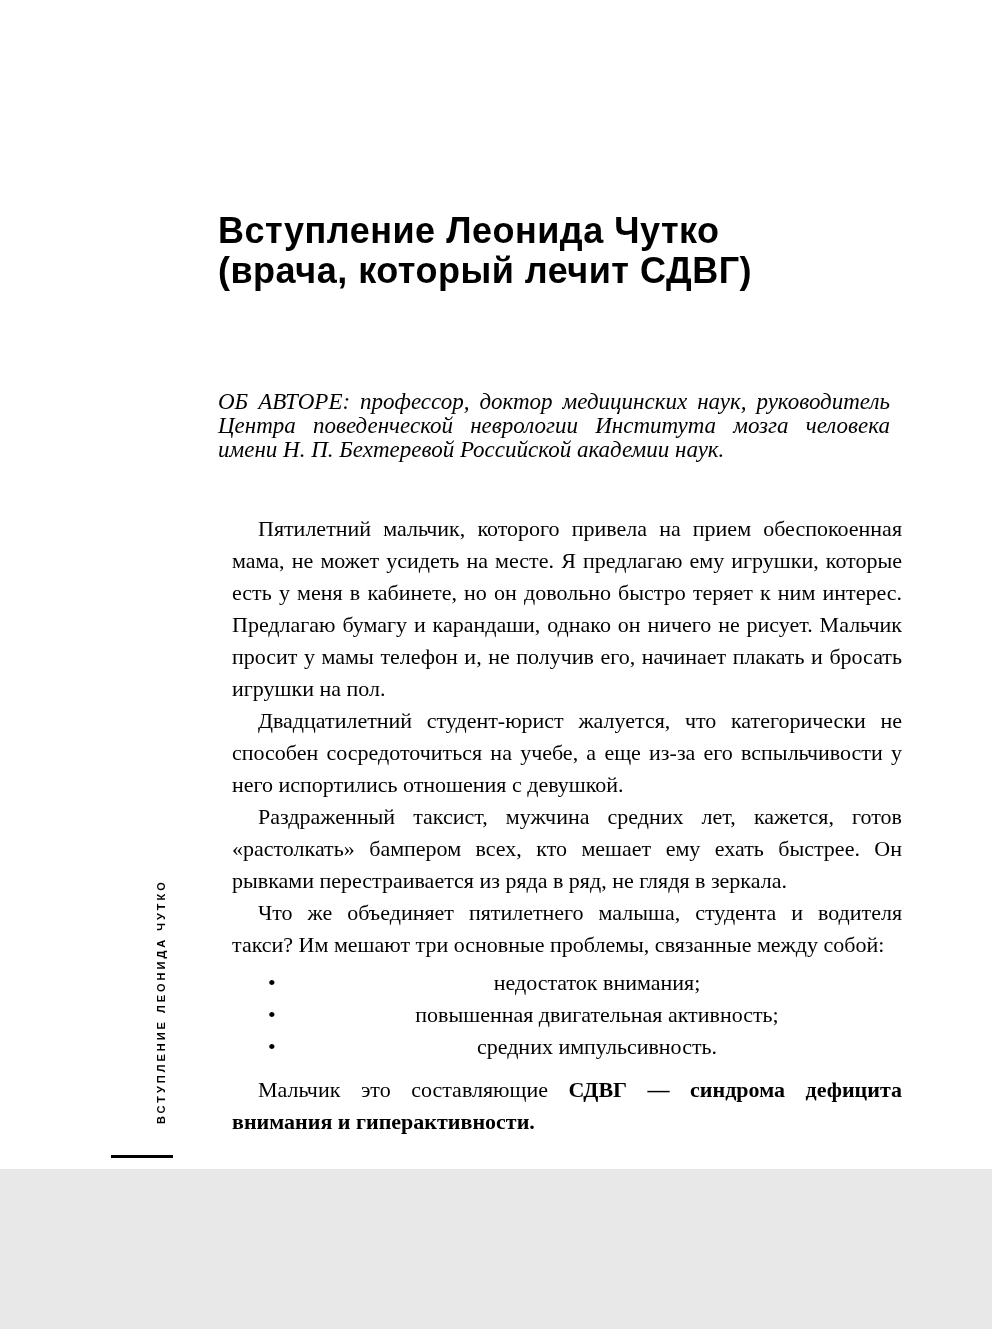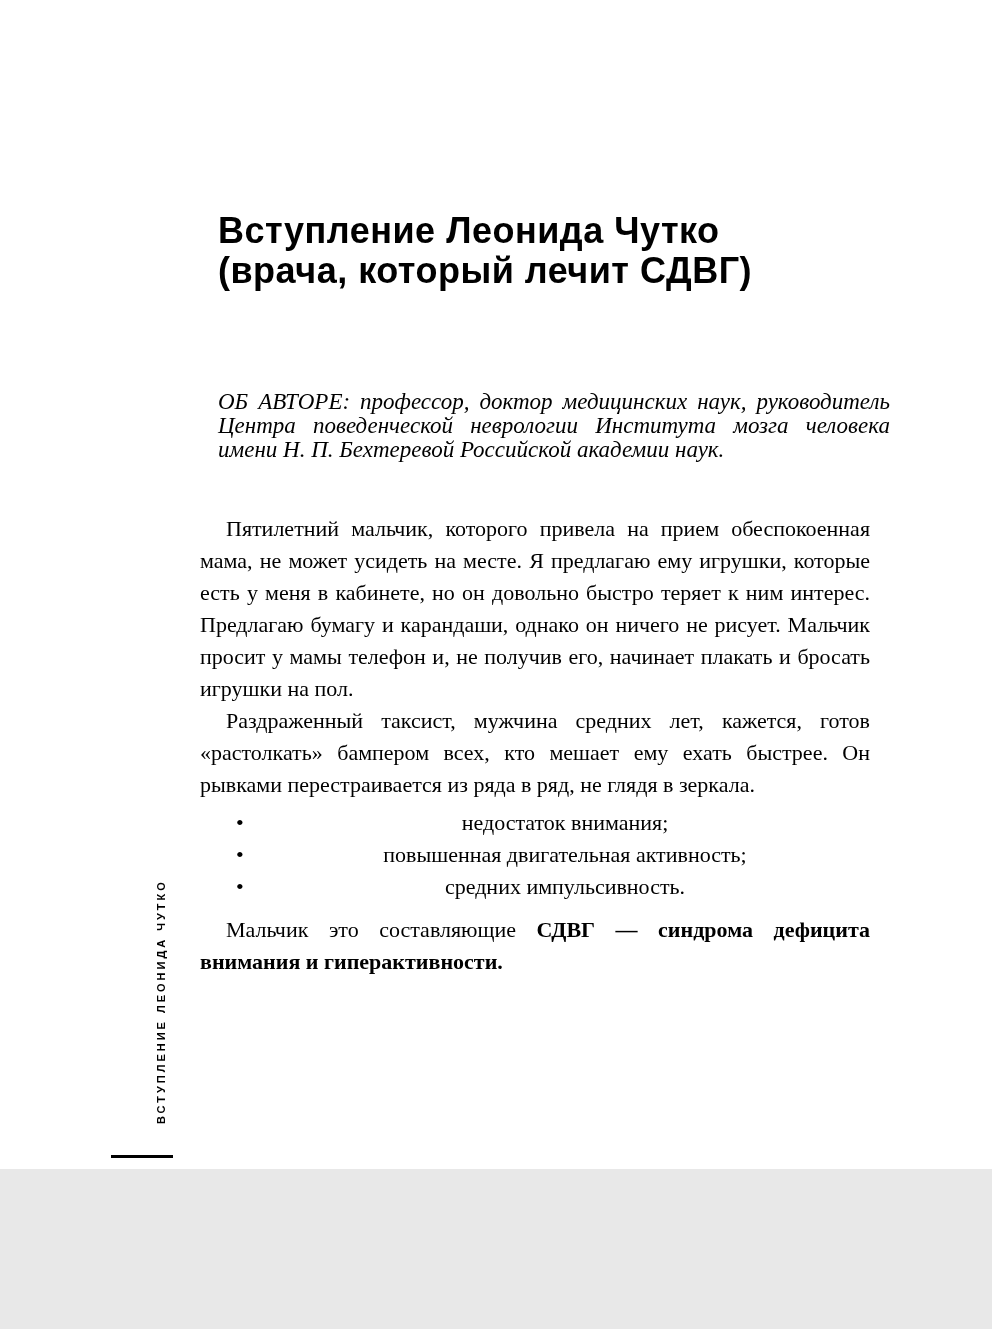--- a/index.html
+++ b/index.html
@@ -40,21 +40,21 @@
     font-style: italic;
     font-size: 23px;
     line-height: 24px;
     text-align: justify;
     color: #000000;
   }
 
   
   .body-flow {
     position: absolute;
-    left: 200px;
+    left: 232px;
     top: 513px;
     width: 670px;
     font-family: "Liberation Serif", serif;
     font-size: 22px;
     line-height: 32px;
     text-align: justify;
     color: #000000;
     hyphens: auto;
     -webkit-hyphens: auto;
   }
@@ -121,21 +121,23 @@
 
   <h1 class="title">
     <span class="title-line">Вступление Леонида Чутко</span>
     <span class="title-line">(врача, который лечит СДВГ)</span>
   </h1>
 
   <p class="author-note">ОБ АВТОРЕ: профессор, доктор медицинских наук, руководитель Центра поведенческой неврологии Института мозга человека имени Н. П. Бехтеревой Российской академии наук.</p>
 
   <div class="body-flow">
     <p class="indent">Пятилетний мальчик, которого привела на прием обеспокоенная мама, не может усидеть на месте. Я предлагаю ему игрушки, которые есть у меня в кабинете, но он довольно быстро теряет к ним интерес. Предлагаю бумагу и карандаши, однако он ничего не рисует. Мальчик просит у мамы телефон и, не получив его, начинает плакать и бросать игрушки на пол.</p>
+    <p class="indent">Двадцатилетний студент-юрист жалуется, что категорически не способен сосредоточиться на учебе, а еще из-за его вспыльчивости у него испортились отношения с девушкой.</p>
     <p class="indent">Раздраженный таксист, мужчина средних лет, кажется, готов «растолкать» бампером всех, кто мешает ему ехать быстрее. Он рывками перестраивается из ряда в ряд, не глядя в зеркала.</p>
+    <p class="indent">Что же объединяет пятилетнего малыша, студента и водителя такси? Им мешают три основные проблемы, связанные между собой:</p>
 
     <ul class="bullets">
       <li>недостаток внимания;</li>
       <li>повышенная двигательная активность;</li>
       <li>средних импульсивность.</li>
     </ul>
 
     <p class="indent closing"><span>Мальчик это составляющие </span><strong>СДВГ — синдрома дефицита внимания и гиперактивности.</strong></p>
   </div>
 

